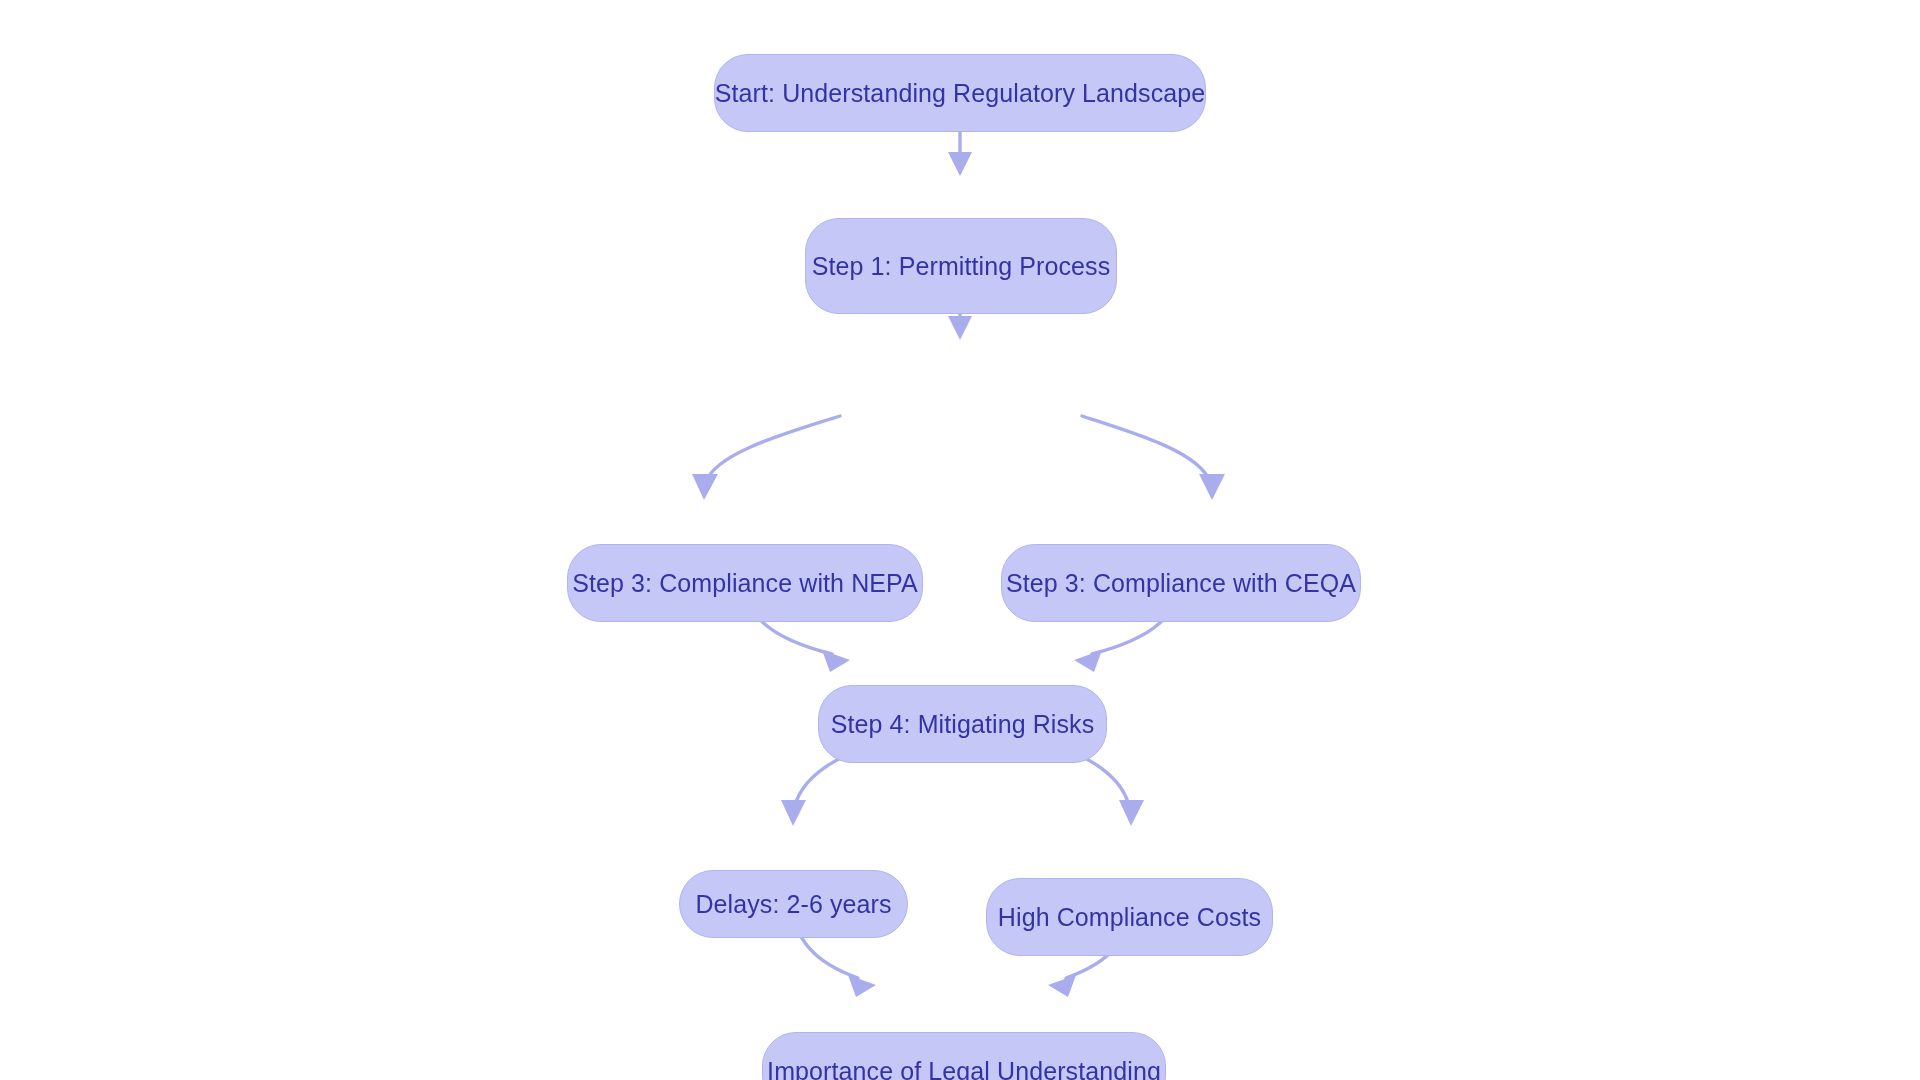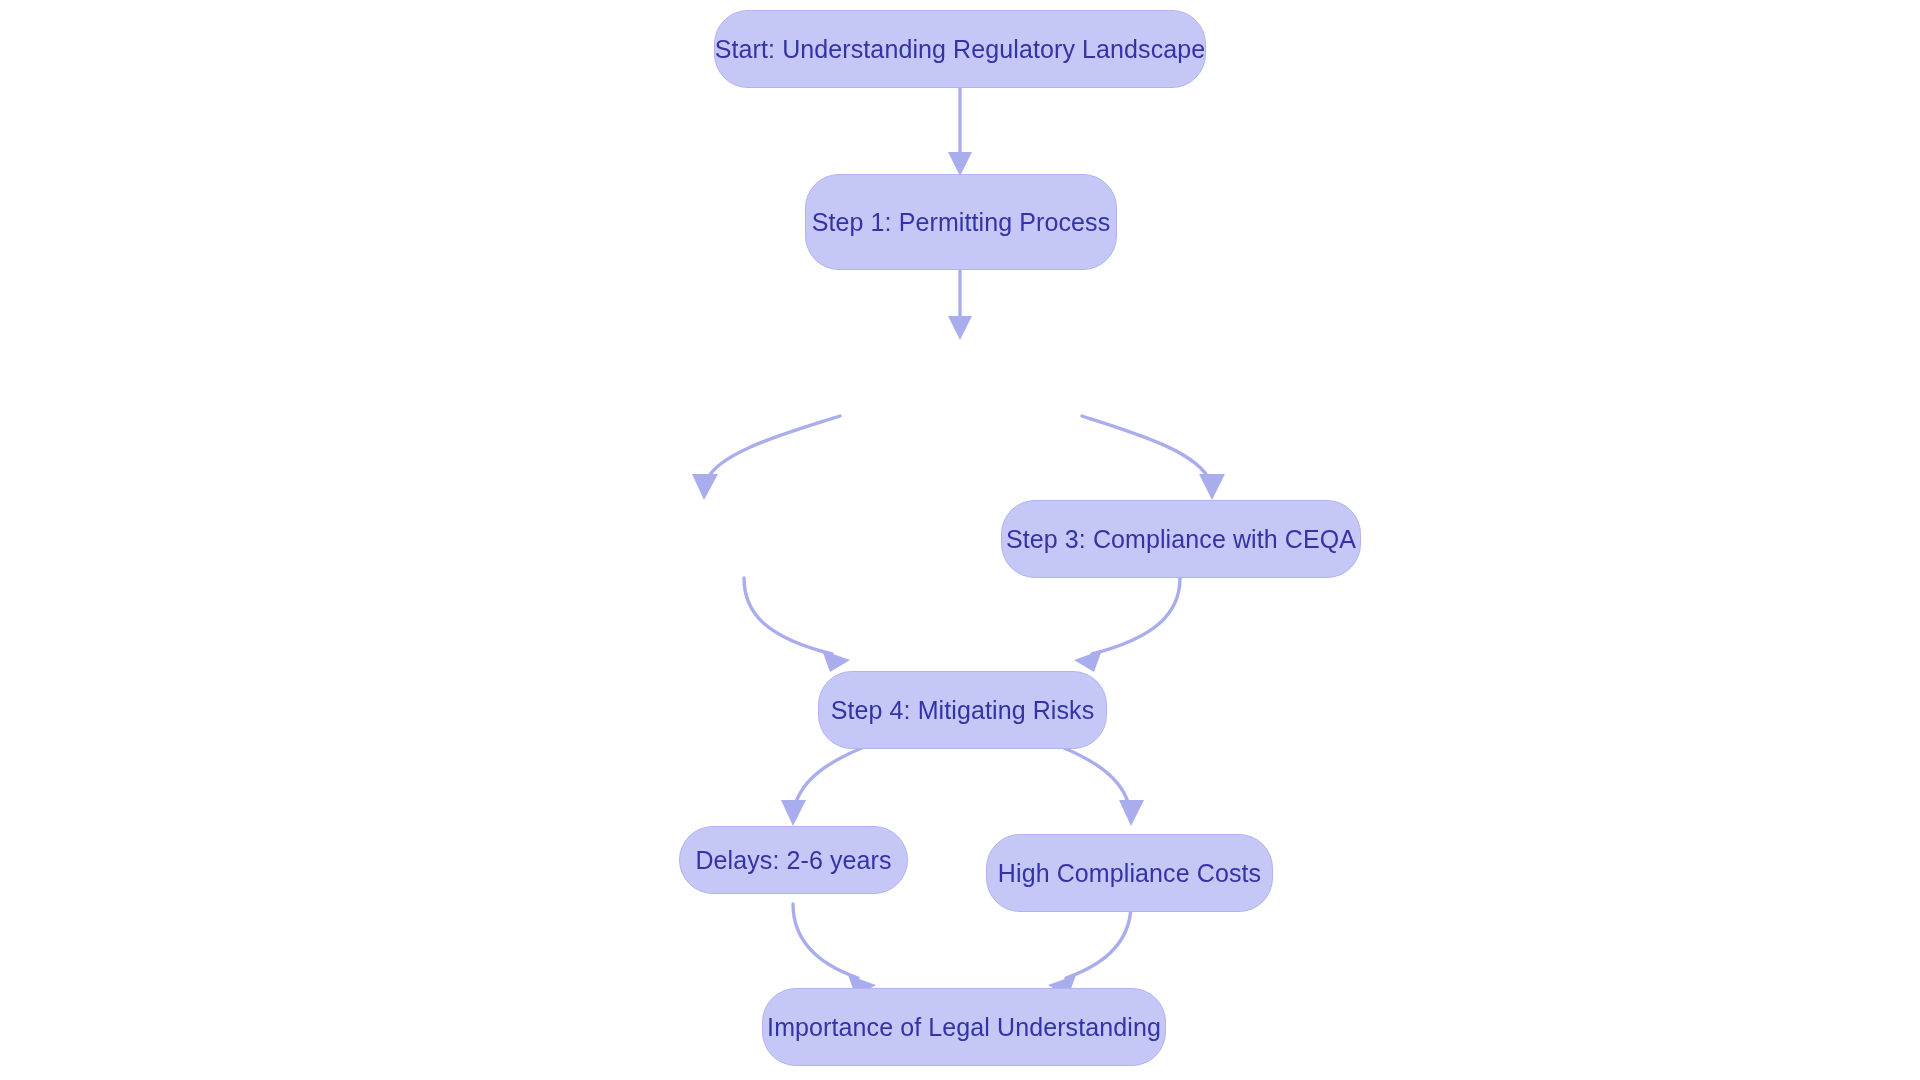--- a/index.html
+++ b/index.html
@@ -35,20 +35,21 @@
     background: #c5c8f7;
     border: 1.4px solid #b0b4ef;
     border-radius: 34px;
     color: #3333a6;
     font-size: 25px;
     font-weight: 400;
     letter-spacing: 0.1px;
     white-space: nowrap;
     text-align: center;
     padding: 0 26px;
+    margin-top: 44px;
   }
   .node-label {
     display: block;
     line-height: 1;
   }
 </style>
 </head>
 <body>
 
 <div id="flowchart-canvas">
@@ -108,26 +109,29 @@
 
   <div class="node" style="left:714px; top:10px; width:492px; height:78px;">
     <span class="node-label">Start: Understanding Regulatory Landscape</span>
   </div>
 
   <div class="node" style="left:805px; top:174px; width:312px; height:96px;">
     <span class="node-label">Step 1: Permitting Process</span>
   </div>
 
 
+  <div class="node" style="left:567px; top:500px; width:356px; height:78px;">
+    <span class="node-label">Step 3: Compliance with NEPA</span>
+  </div>
 
   <div class="node" style="left:1001px; top:500px; width:360px; height:78px;">
     <span class="node-label">Step 3: Compliance with CEQA</span>
   </div>
 
-  <div class="node" style="left:818px; top:671px; width:289px; height:78px;">
+  <div class="node" style="left:818px; top:641px; width:289px; height:78px;">
     <span class="node-label">Step 4: Mitigating Risks</span>
   </div>
 
   <div class="node" style="left:679px; top:826px; width:229px; height:68px;">
     <span class="node-label">Delays: 2-6 years</span>
   </div>
 
   <div class="node" style="left:986px; top:834px; width:287px; height:78px;">
     <span class="node-label">High Compliance Costs</span>
   </div>

